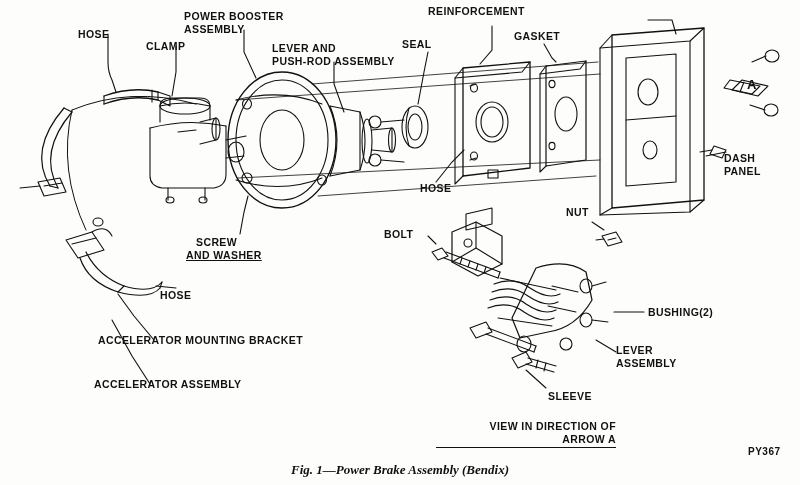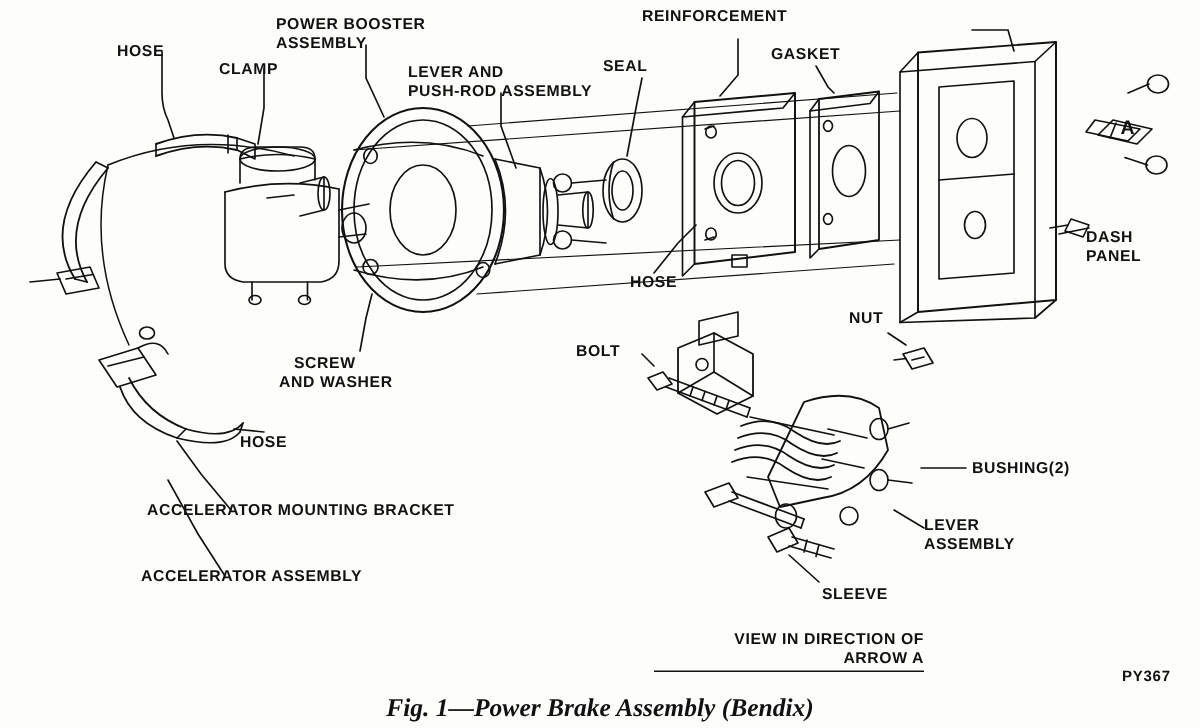--- a/index.html
+++ b/index.html
@@ -35,21 +35,21 @@
   }
   .lbl.center { text-align: left; }
   .caption {
     position: absolute;
     left: 0;
     width: 800px;
     text-align: center;
     font-family: "Liberation Serif", serif;
     font-style: italic;
     font-weight: 700;
-    font-size: 17px;
+    font-size: 13px;
     color: #111111;
   }
   .code {
     position: absolute;
     font-family: "Liberation Sans", sans-serif;
     font-size: 10px;
     font-weight: 700;
     color: #111111;
     letter-spacing: 0.5px;
   }
@@ -297,21 +297,21 @@
 
   <div class="lbl center" style="left:514px; top:30px; width:62px;">GASKET</div>
 
 
   <div class="lbl" style="left:724px; top:152px;">DASH</div>
   <div class="lbl" style="left:724px; top:165px;">PANEL</div>
 
   <div class="lbl" style="left:420px; top:182px;">HOSE</div>
 
   <div class="lbl center" style="left:196px; top:236px; width:90px;">SCREW</div>
-  <div class="lbl center" style="left:186px; top:249px; width:110px;">AND WASHER</div>
+  <div class="lbl center" style="left:186px; top:249px; width:110px;text-decoration:underline;">AND WASHER</div>
 
   <div class="lbl" style="left:160px; top:289px;">HOSE</div>
 
   <div class="lbl" style="left:98px; top:334px;">ACCELERATOR MOUNTING BRACKET</div>
 
   <div class="lbl" style="left:94px; top:378px;">ACCELERATOR ASSEMBLY</div>
 
   <div class="lbl" style="left:384px; top:228px;">BOLT</div>
 
   <div class="lbl" style="left:566px; top:206px;">NUT</div>

